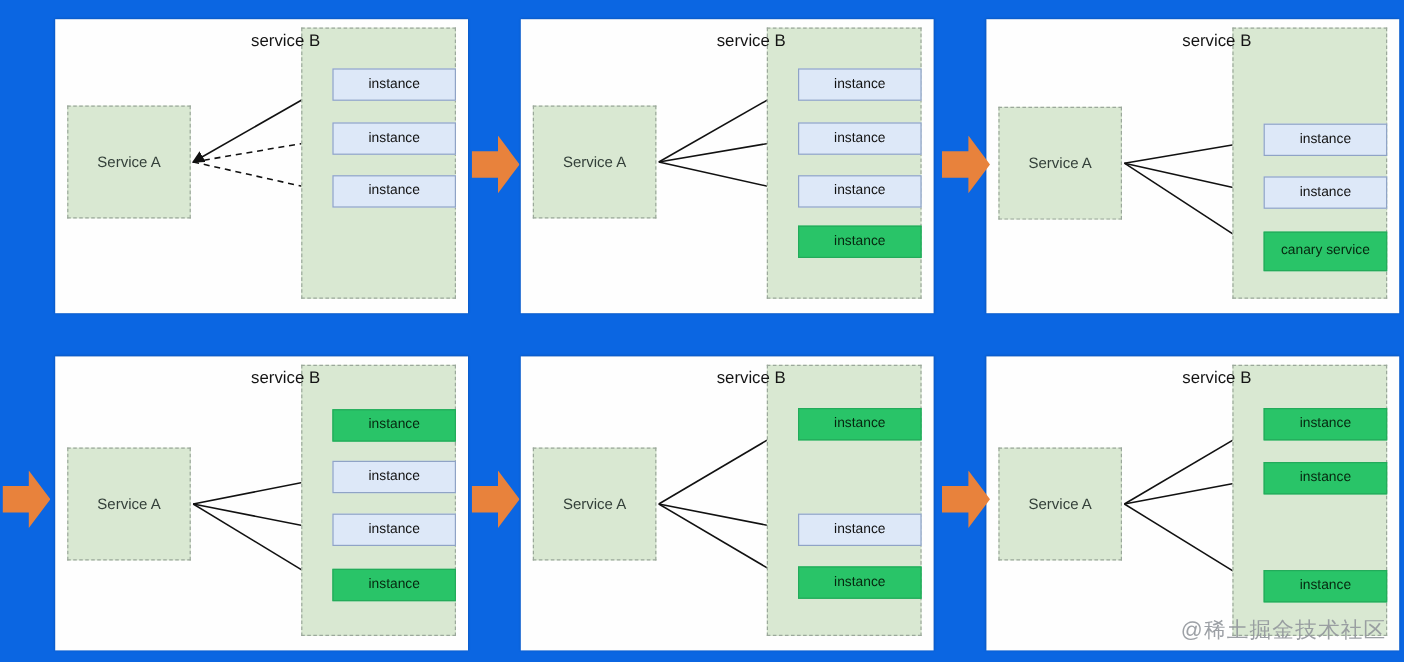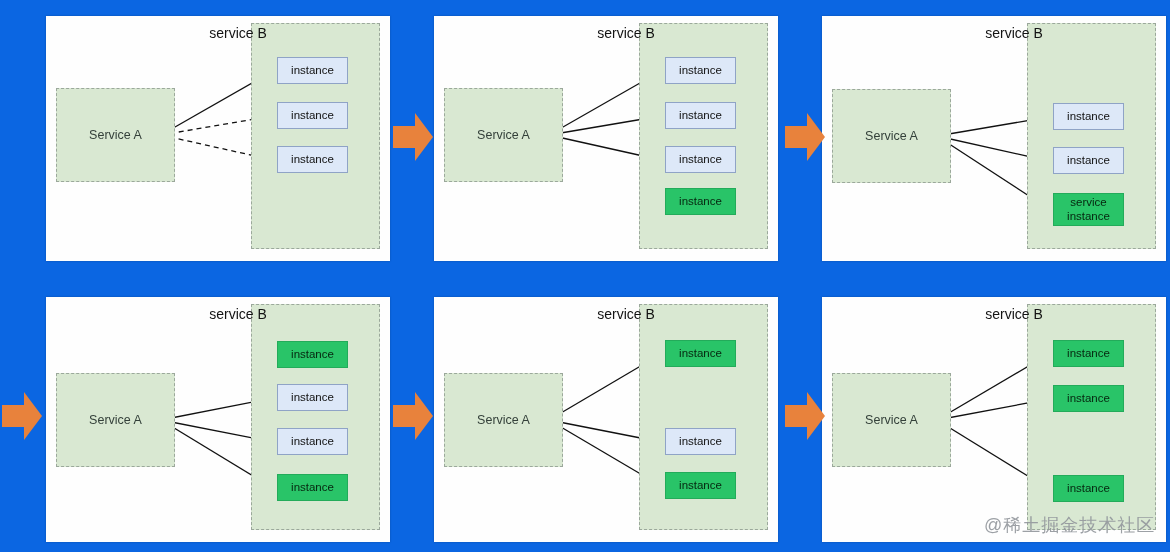--- a/index.html
+++ b/index.html
@@ -20,21 +20,21 @@
   }
   .p1 { left:46px;  top:16px; }
   .p2 { left:434px; top:16px; }
   .p3 { left:822px; top:16px; }
   .p4 { left:46px;  top:297px; }
   .p5 { left:434px; top:297px; }
   .p6 { left:822px; top:297px; }
 
   .service-a {
     position: absolute;
-    left: 10px; width: 119px; height: 94px;
+    left: 10px; width: 103px; height: 94px;
     background: #d9e8d2;
     border: 1px dashed #9ba89b;
     display: flex; align-items: center; justify-content: center;
     font-size: 12.5px; color: #34403a;
     box-sizing: border-box;
   }
   .row-top .service-a { top: 72px; }
   .row-bot .service-a { top: 76px; }
 
   .service-b {
@@ -47,21 +47,21 @@
   }
   .service-b-title {
     position: absolute;
     top: 9px; left: 0; right: 0;
     text-align: center;
     font-size: 14px; color: #141414; padding-left: 40px;
   }
 
   .inst {
     position: absolute;
-    left: 231px; width: 71px; height: 27px;
+    left: 231px; width: 103px; height: 27px;
     display: flex; align-items: center; justify-content: center;
     text-align: center;
     font-size: 11.5px;
     box-sizing: border-box;
     line-height: 1.15;
   }
   .inst-blue {
     background: #dde8f8;
     border: 1px solid #8fa3c6;
     color: #111;
@@ -156,21 +156,21 @@
       </defs>
       <line x1="115" y1="120" x2="227" y2="101" stroke="#111" stroke-width="1.3" marker-end="url(#ah3)"></line>
       <line x1="115" y1="120" x2="227" y2="145" stroke="#111" stroke-width="1.3" marker-end="url(#ah3)"></line>
       <line x1="115" y1="120" x2="227" y2="193" stroke="#111" stroke-width="1.3" marker-end="url(#ah3)"></line>
     </svg>
     <div class="service-b"></div>
     <div class="service-b-title">service B</div>
     <div class="service-a" style="top:73px">Service A</div>
     <div class="inst inst-blue" style="top:87px">instance</div>
     <div class="inst inst-blue" style="top:131px">instance</div>
-    <div class="inst inst-green inst-tall" style="top:177px">service instance</div>
+    <div class="inst inst-green inst-tall" style="top:177px">canary service</div>
   </div>
 
   <div class="panel p4 row-bot">
     <svg class="arrows-svg">
       <defs>
         <marker id="ah4" markerWidth="8" markerHeight="8" refX="7" refY="4" orient="auto">
             <path d="M0,0 L8,4 L0,8 z" fill="#111"></path>
           </marker>
       </defs>
       <line x1="115" y1="123" x2="227" y2="101" stroke="#111" stroke-width="1.3" marker-end="url(#ah4)"></line>

